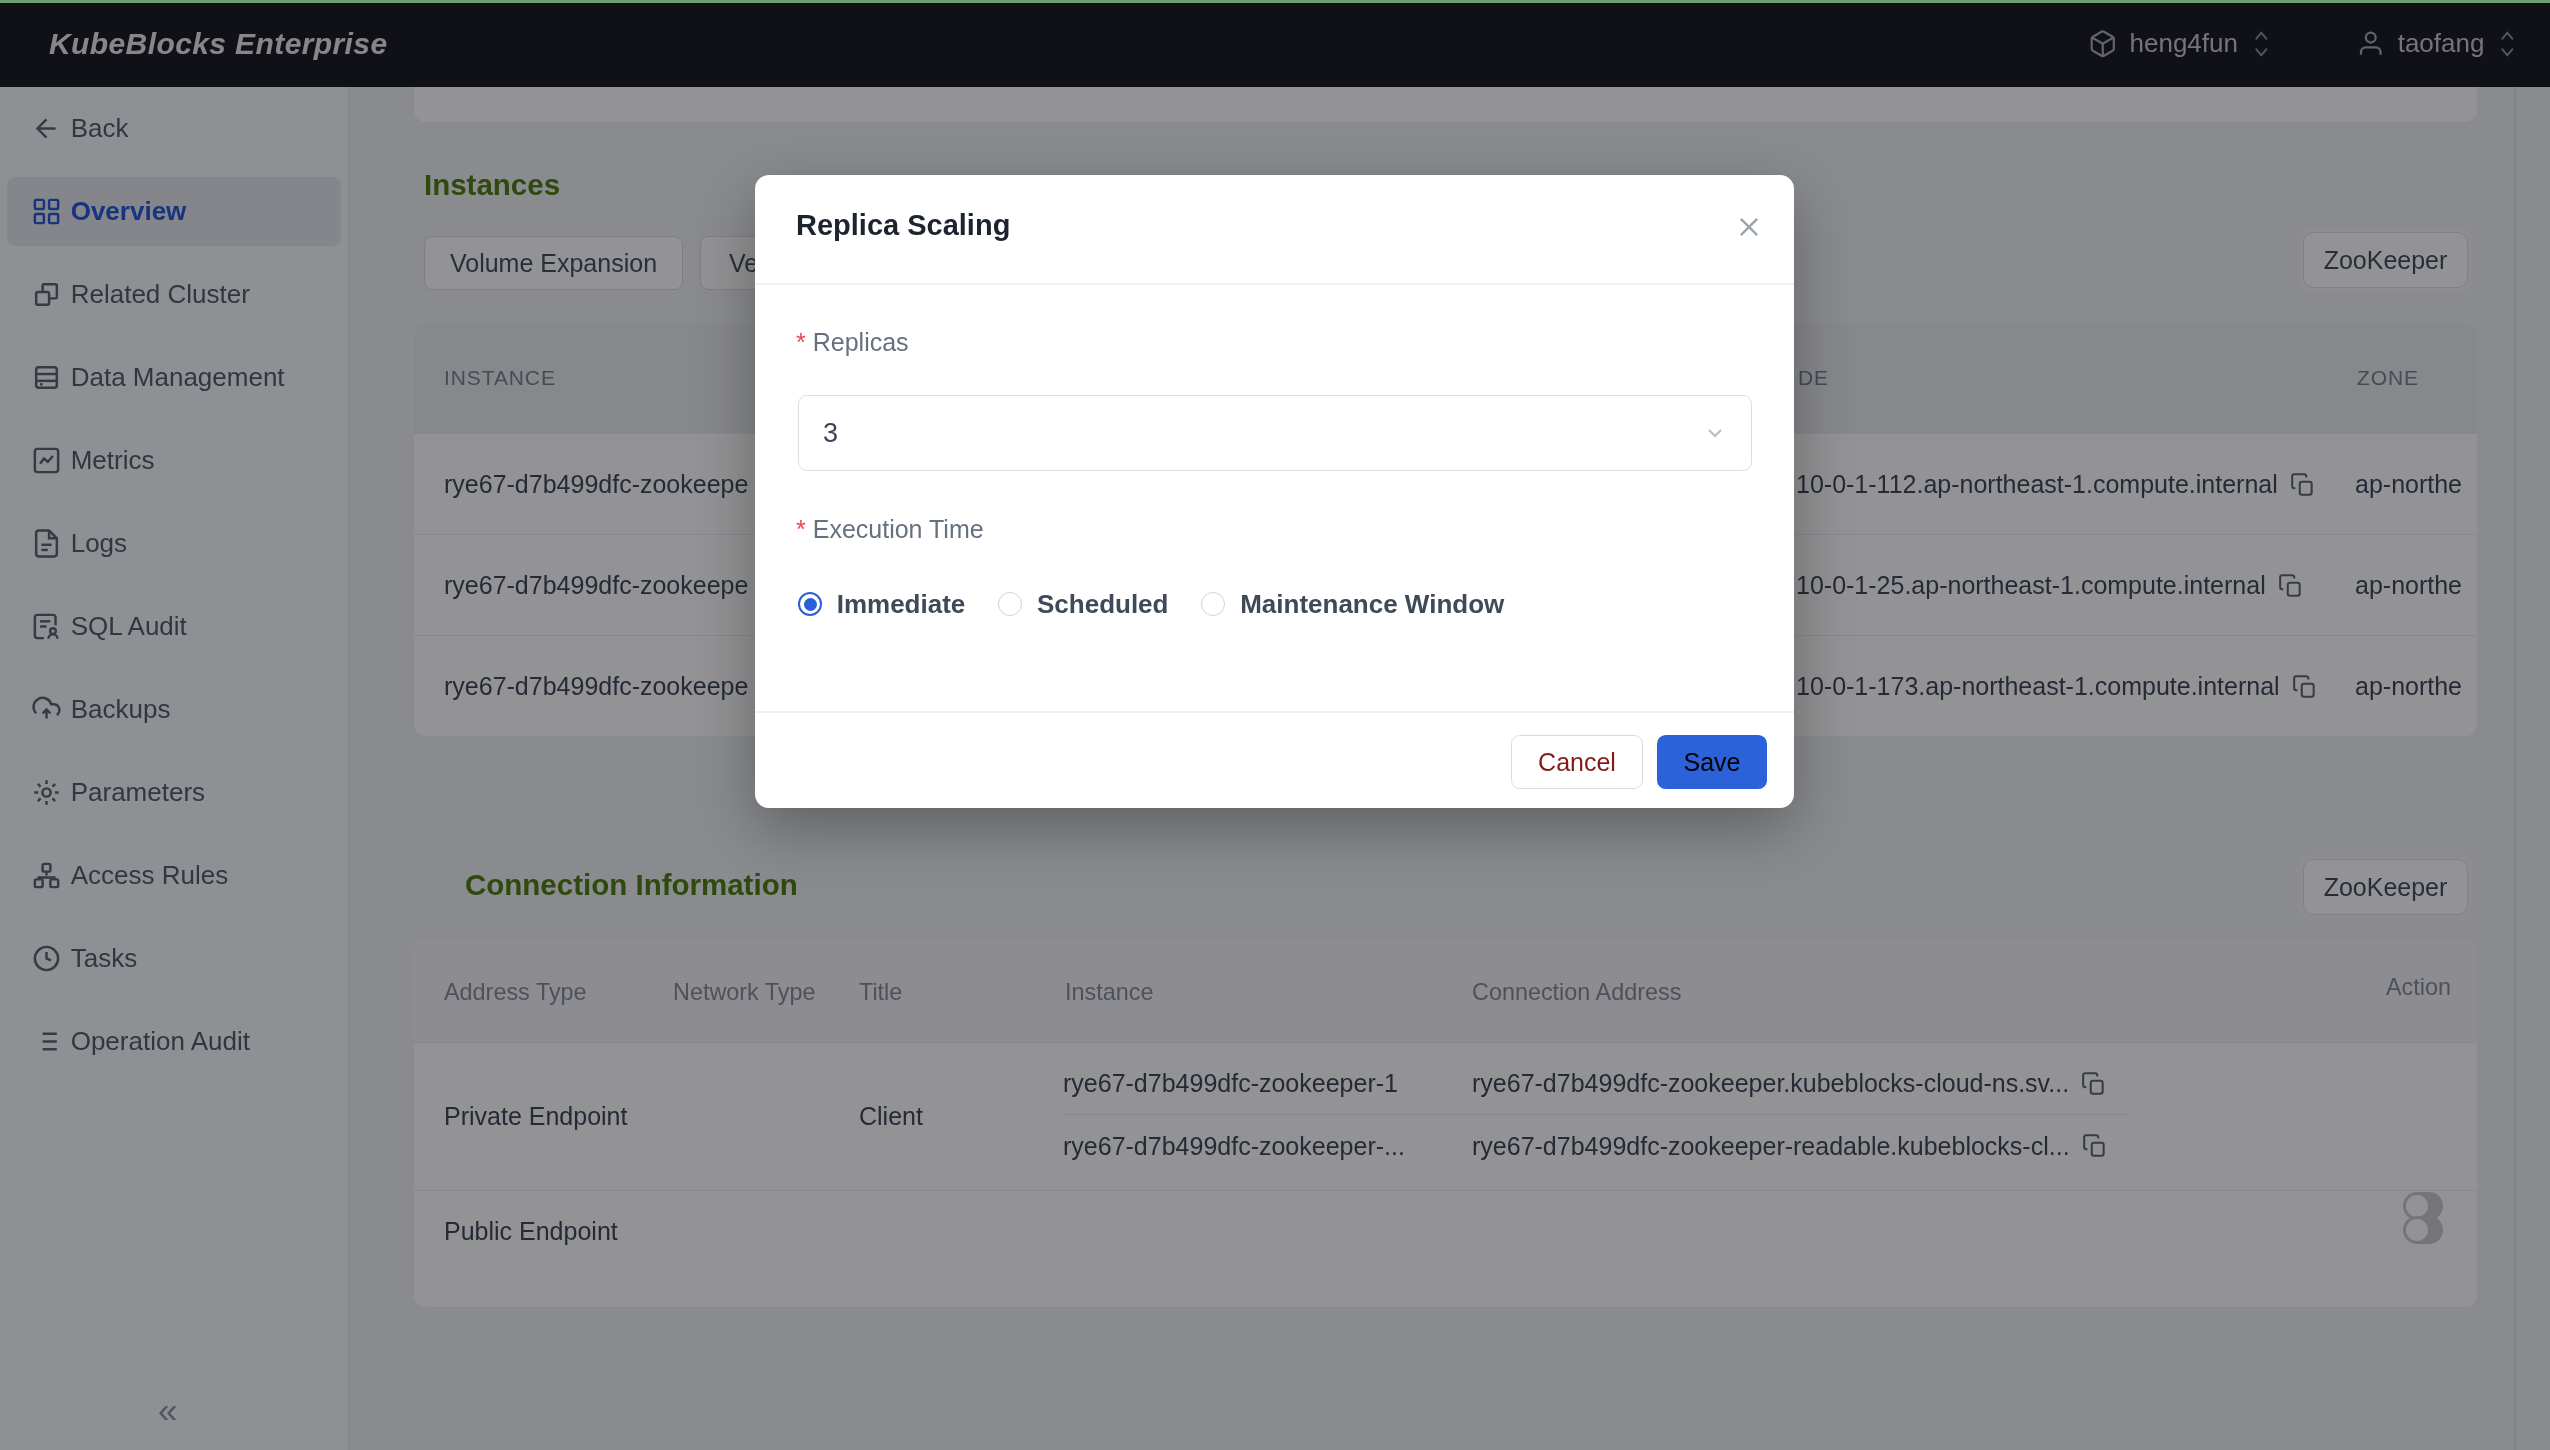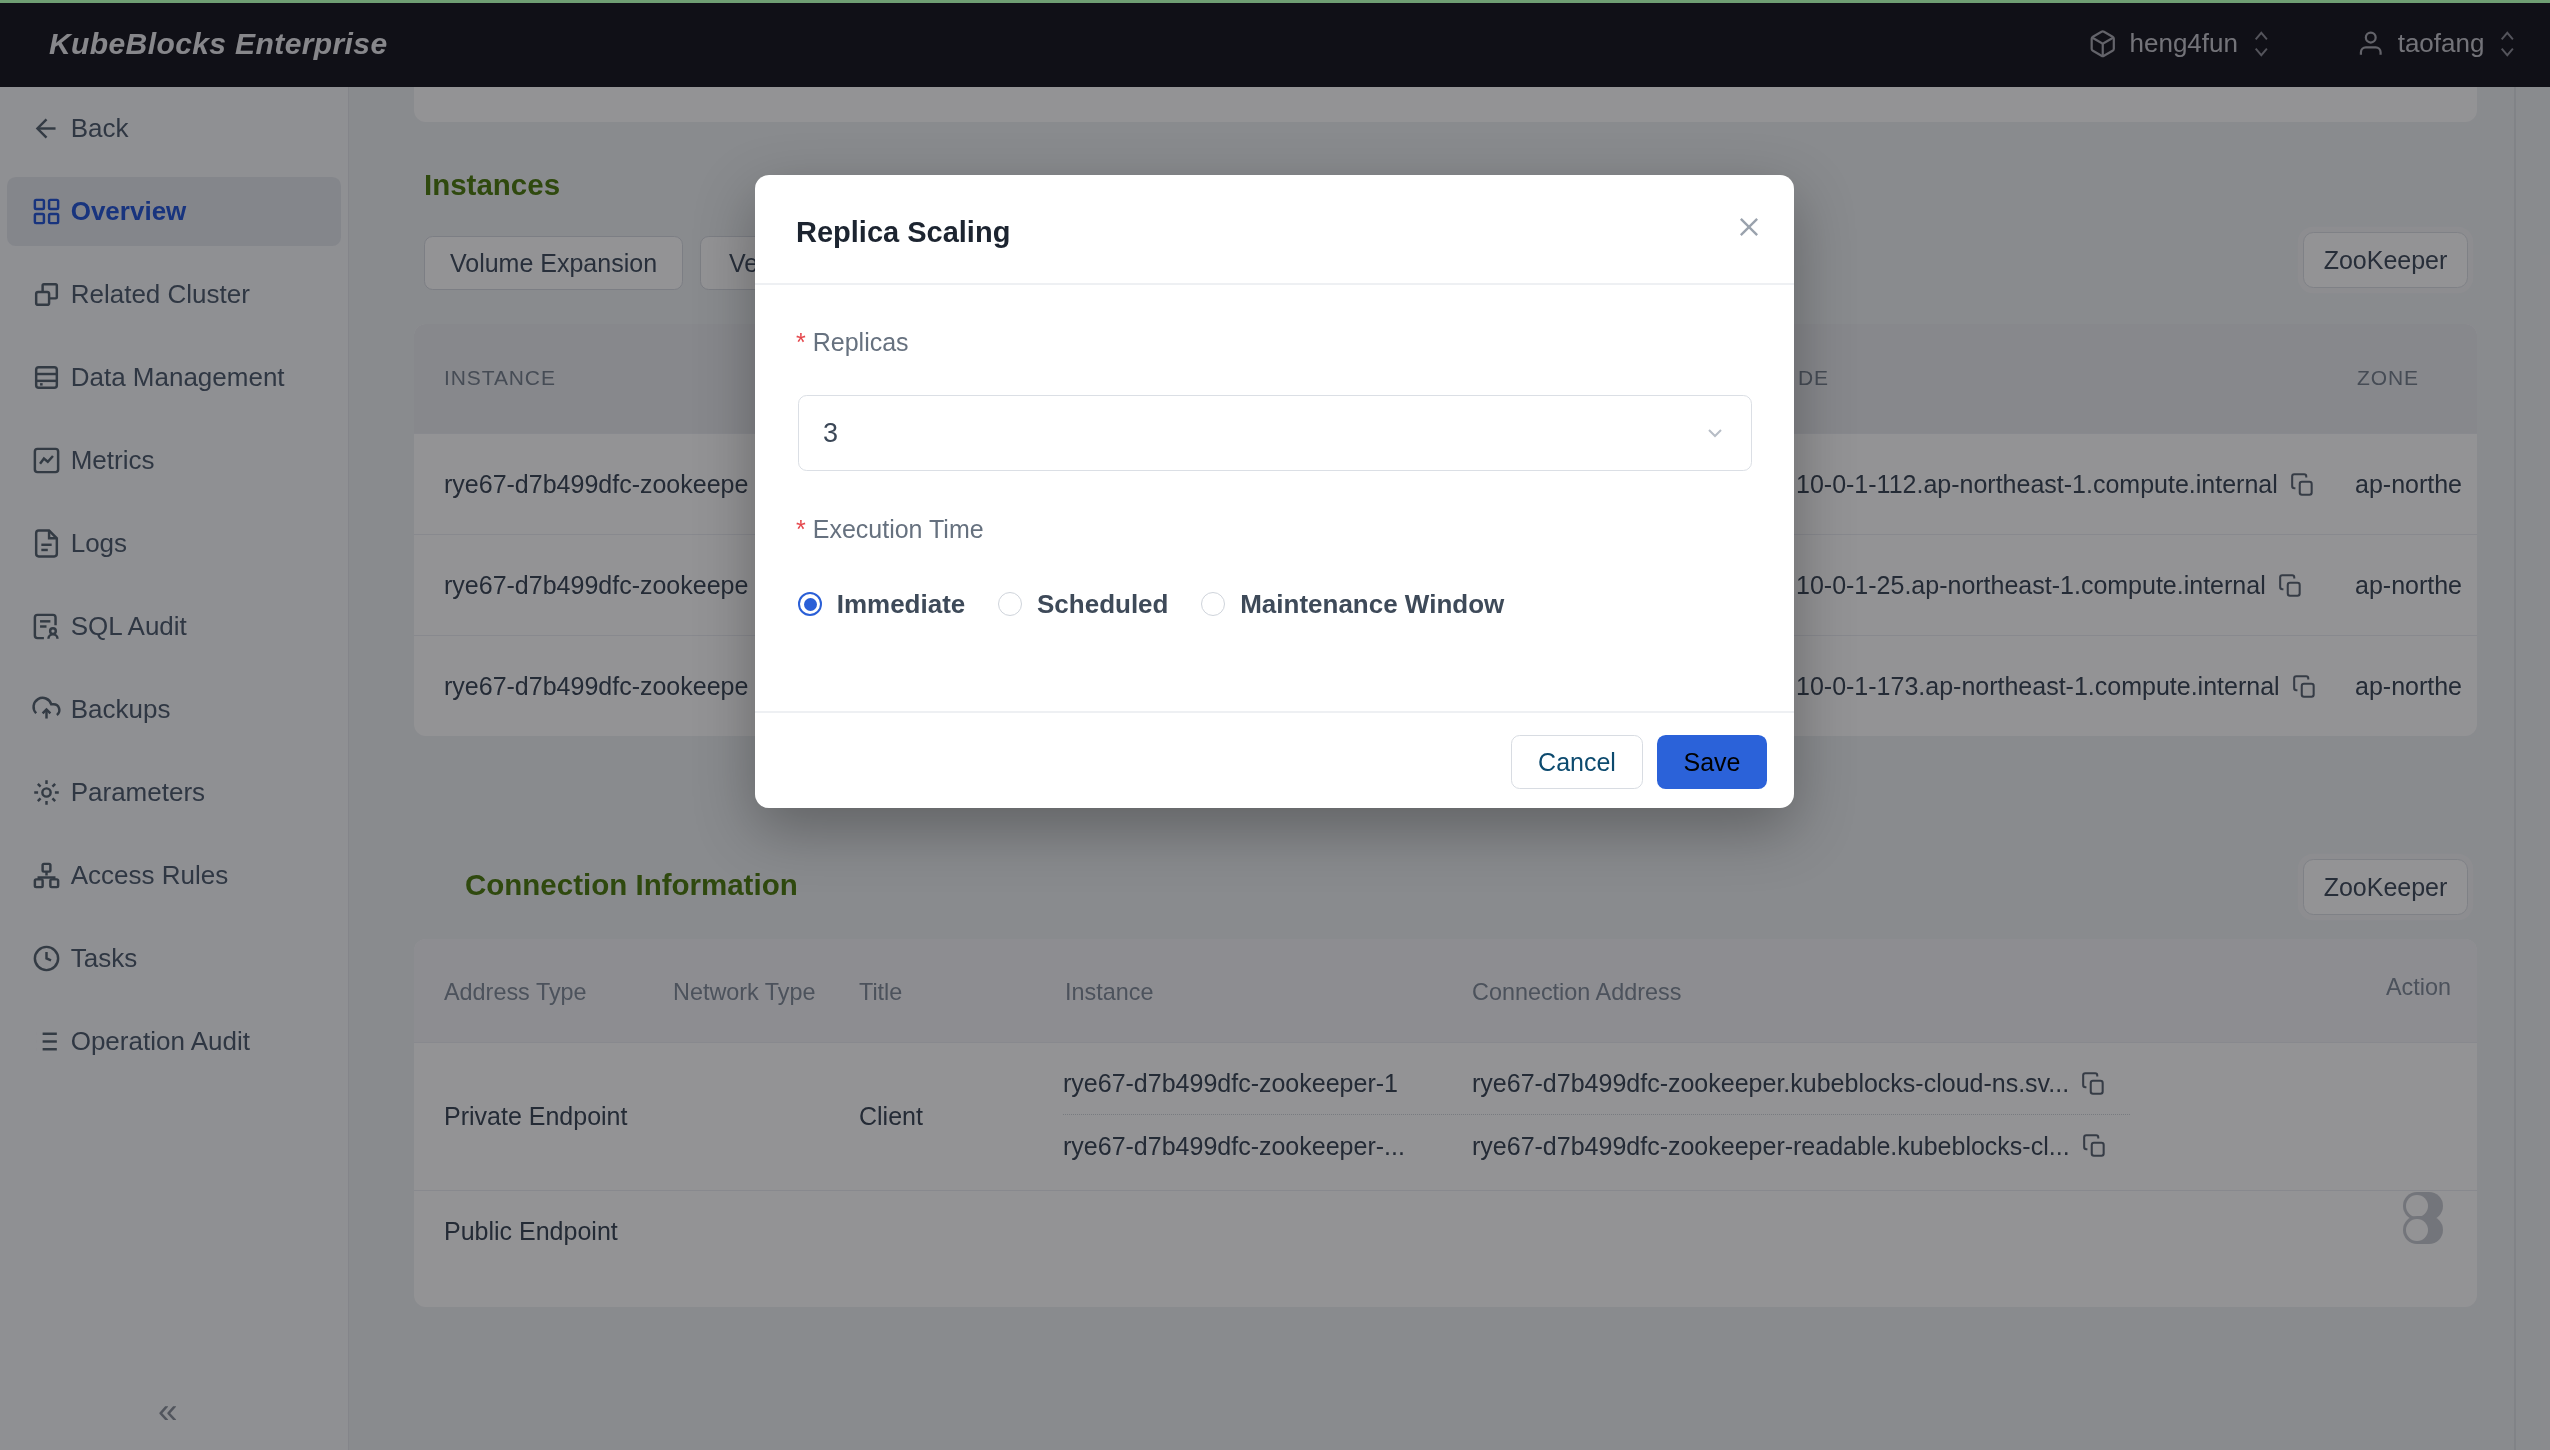--- a/index.html
+++ b/index.html
@@ -56,36 +56,36 @@
   .conn-public { position:relative; height:115px; border-top:1.7px solid #eceef2; font-size:25px; color:#3a4656; }
   .toggle { position:absolute; right:34px; width:40px; height:28px; border-radius:14px; background:#c7cad1; cursor:pointer; }
   .toggle::after { content:''; position:absolute; left:2.6px; top:2.6px; width:22.6px; height:22.6px; border-radius:50%; background:#fff; }
 
   
   .overlay { position:absolute; inset:0; background:rgba(10,10,14,0.44); z-index:1000; }
   .green-strip { position:absolute; left:0; top:0; width:2550px; height:2.6px; background:#6f9e73; z-index:1001; }
 
   .modal { position:absolute; left:755px; top:175px; width:1039px; height:633px; background:#fff; border-radius:14px;
            box-shadow:0 21px 61px rgba(0,0,0,.30); z-index:1002; }
-  .modal-title { position:absolute; left:41px; top:41px; font-size:29px; font-weight:600; color:#1c2430; }
+  .modal-title { position:absolute; left:41px; top:34px; font-size:29px; font-weight:600; color:#1c2430; }
   .modal-close { position:absolute; right:31px; top:38px; width:28px; height:28px; stroke:#9aa2ad; stroke-width:2; fill:none; cursor:pointer; }
   .modal-divider { position:absolute; left:0; top:108px; width:100%; height:1.7px; background:#eef0f3; }
   .field-label { position:absolute; left:41px; display:flex; gap:7px; font-size:25px; color:#66717f; }
   .req { color:#e5484d; }
   .select-box { position:absolute; left:43px; top:220px; width:954px; height:76px; border:1.7px solid #dbdfe5; border-radius:8.7px;
                 display:flex; align-items:center; padding:0 24px; font-size:27px; color:#3b4757; cursor:pointer; }
   .select-chevron { margin-left:auto; width:24px; height:24px; stroke:#b7bdc6; stroke-width:2; fill:none; }
   .radio-row { position:absolute; left:43px; top:408px; height:42px; display:flex; align-items:center; gap:33px;font-weight:bold; }
   .radio-opt { display:flex; align-items:center; gap:14.7px; font-size:26px; color:#3e4a59; cursor:pointer; }
   .radio { width:24px; height:24px; border:1.7px solid #cfd4db; border-radius:50%; background:#fff; position:relative; flex:0 0 24px; }
   .radio.selected { border:2.6px solid #2a5fd7; }
   .radio.selected::after { content:''; position:absolute; inset:3.5px; background:#2a5fd7; border-radius:50%; }
   .modal-footer-divider { position:absolute; left:0; top:536px; width:100%; height:1.7px; background:#eef0f3; }
   .btn-cancel { position:absolute; left:756px; top:560px; width:132px; height:54px; background:#fff; border:1.7px solid #d8dce2;
-                border-radius:8.7px; font-size:25px; color:#0c4a6e; display:flex; align-items:center; justify-content:center; cursor:pointer; }
+                border-radius:8.7px; font-size:25px; color:#7f1d1d; display:flex; align-items:center; justify-content:center; cursor:pointer; }
   .btn-save { position:absolute; left:902px; top:560px; width:110px; height:54px; background:#2b62d9; border:none;
               border-radius:8.7px; font-size:25px; color:#000000; display:flex; align-items:center; justify-content:center; cursor:pointer; }
 </style>
 </head>
 <body>
 
 <div id="stage">
 
   <div class="topbar">
     <div class="logo">KubeBlocks Enterprise</div>

